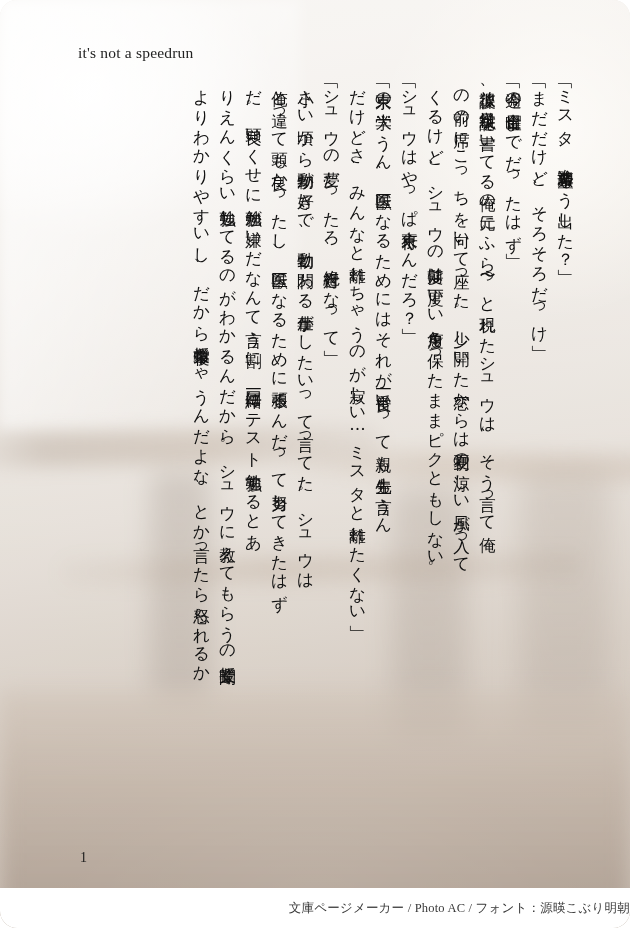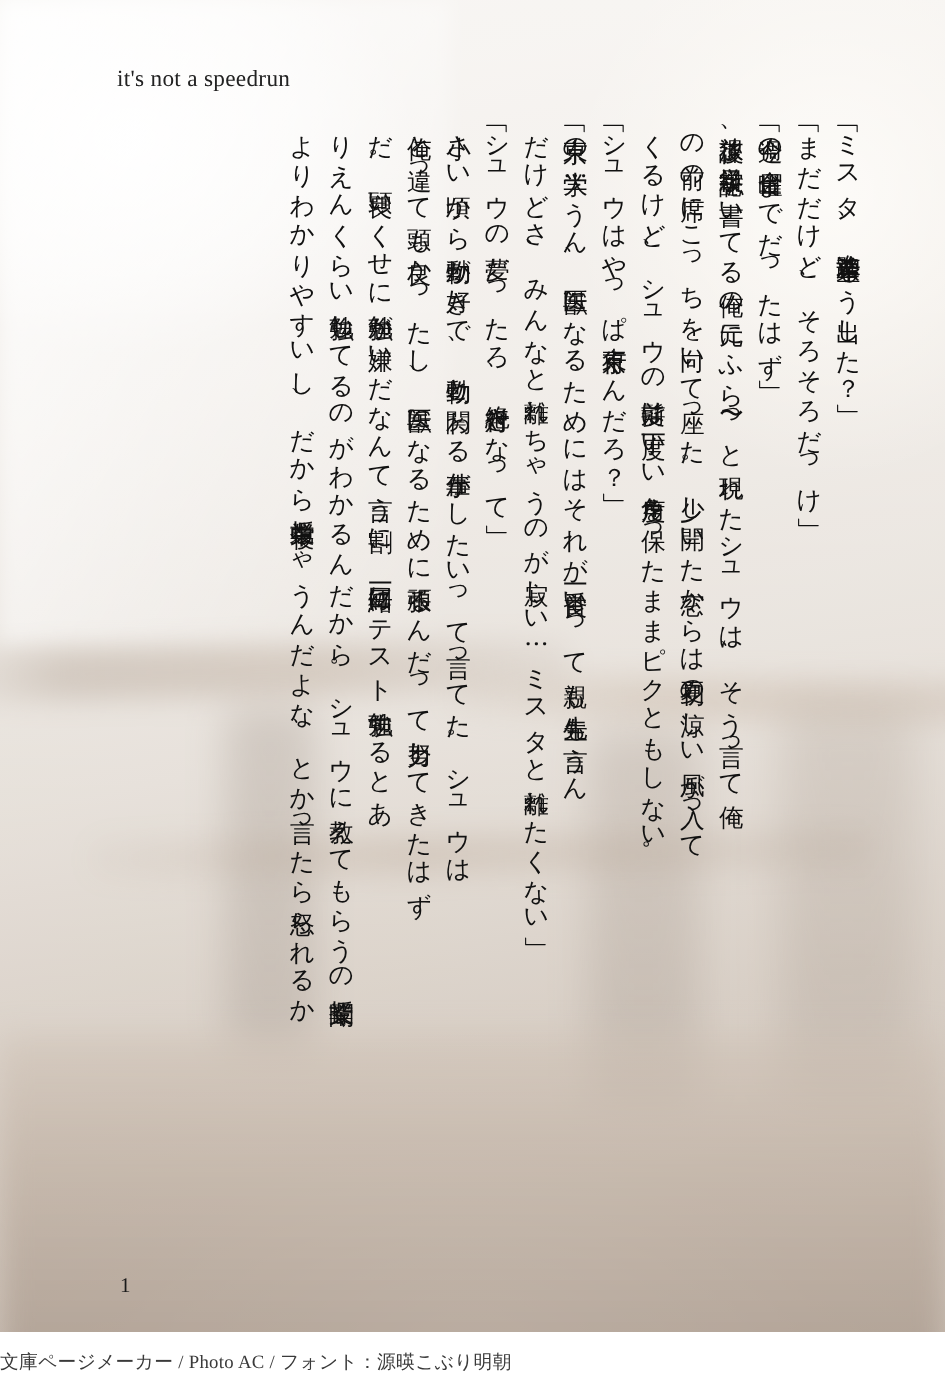--- a/index.html
+++ b/index.html
@@ -14,20 +14,21 @@
     font-family: "Liberation Serif", "DejaVu Serif", serif;
   }
 
   
   #page {
     position: relative;
     width: 630px;
     height: 928px;
     background: #f3f1ef;
     overflow: hidden;
+    border-radius: 17px;
   }
 
   
   .bg {
     position: absolute;
     inset: 0;
     background:
       
       radial-gradient(ellipse 260px 200px at 14% 10%, rgba(255,255,255,0.92) 0%, rgba(255,255,255,0.45) 45%, rgba(255,255,255,0) 72%),
       
@@ -99,21 +100,21 @@
   }
 
   
   .footer {
     position: absolute;
     left: 0; right: 0; bottom: 0;
     height: 40px;
     background: #ffffff;
     display: flex;
     align-items: center;
-    justify-content: flex-start;
+    justify-content: flex-end;
   }
   .footer-text {
     font-size: 12.5px;
     color: #3a3a3a;
     letter-spacing: 0.2px;
     font-family: "Liberation Serif", "DejaVu Serif", serif;
   }
 
   
   .title {

